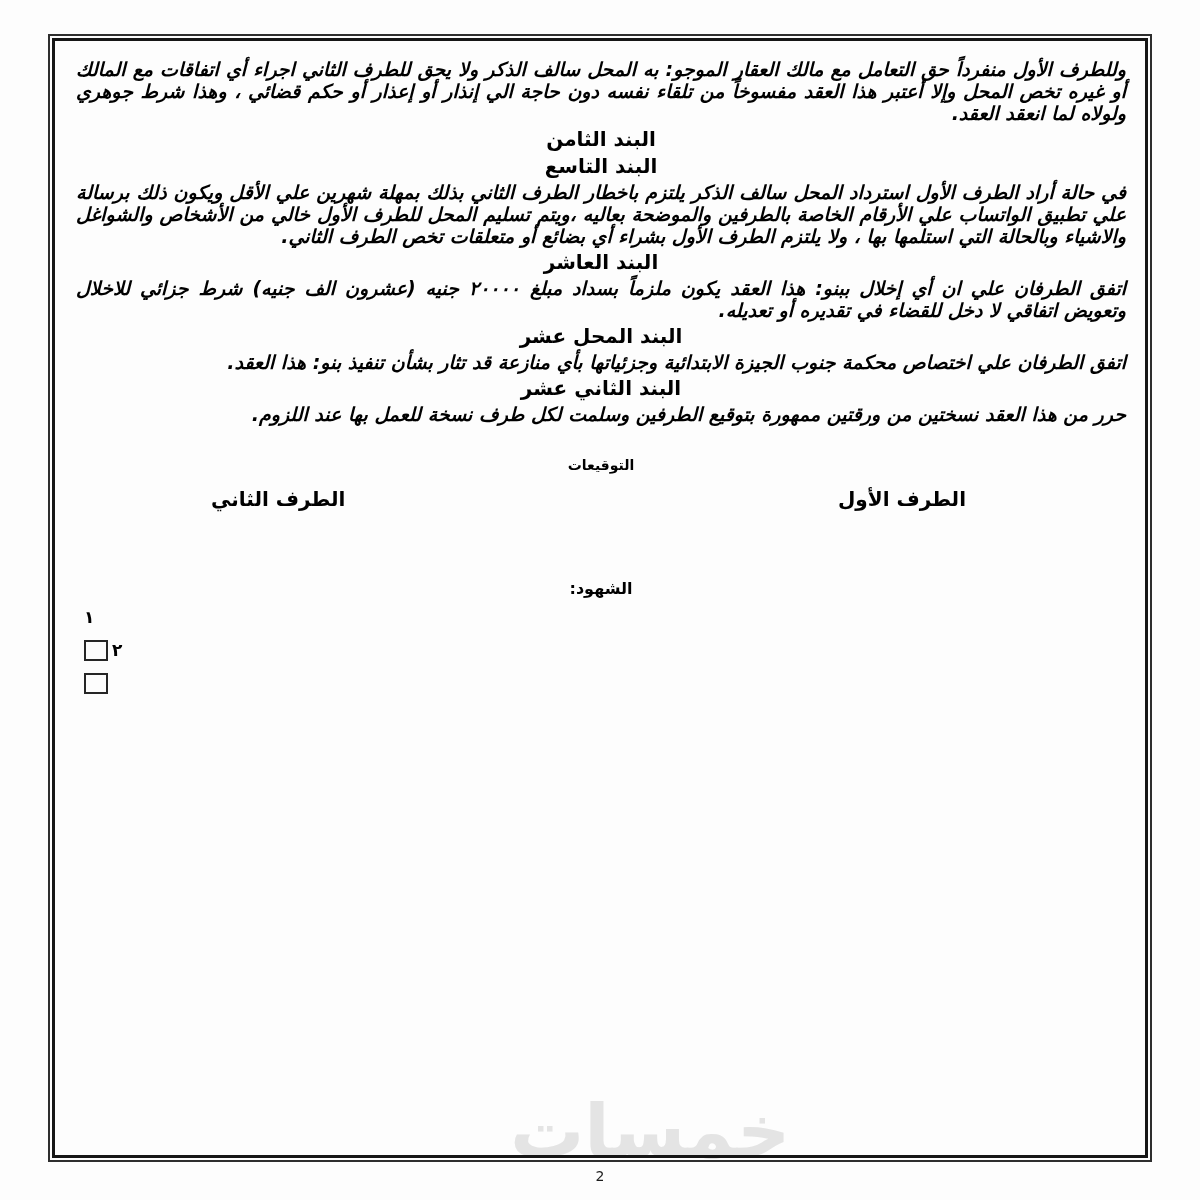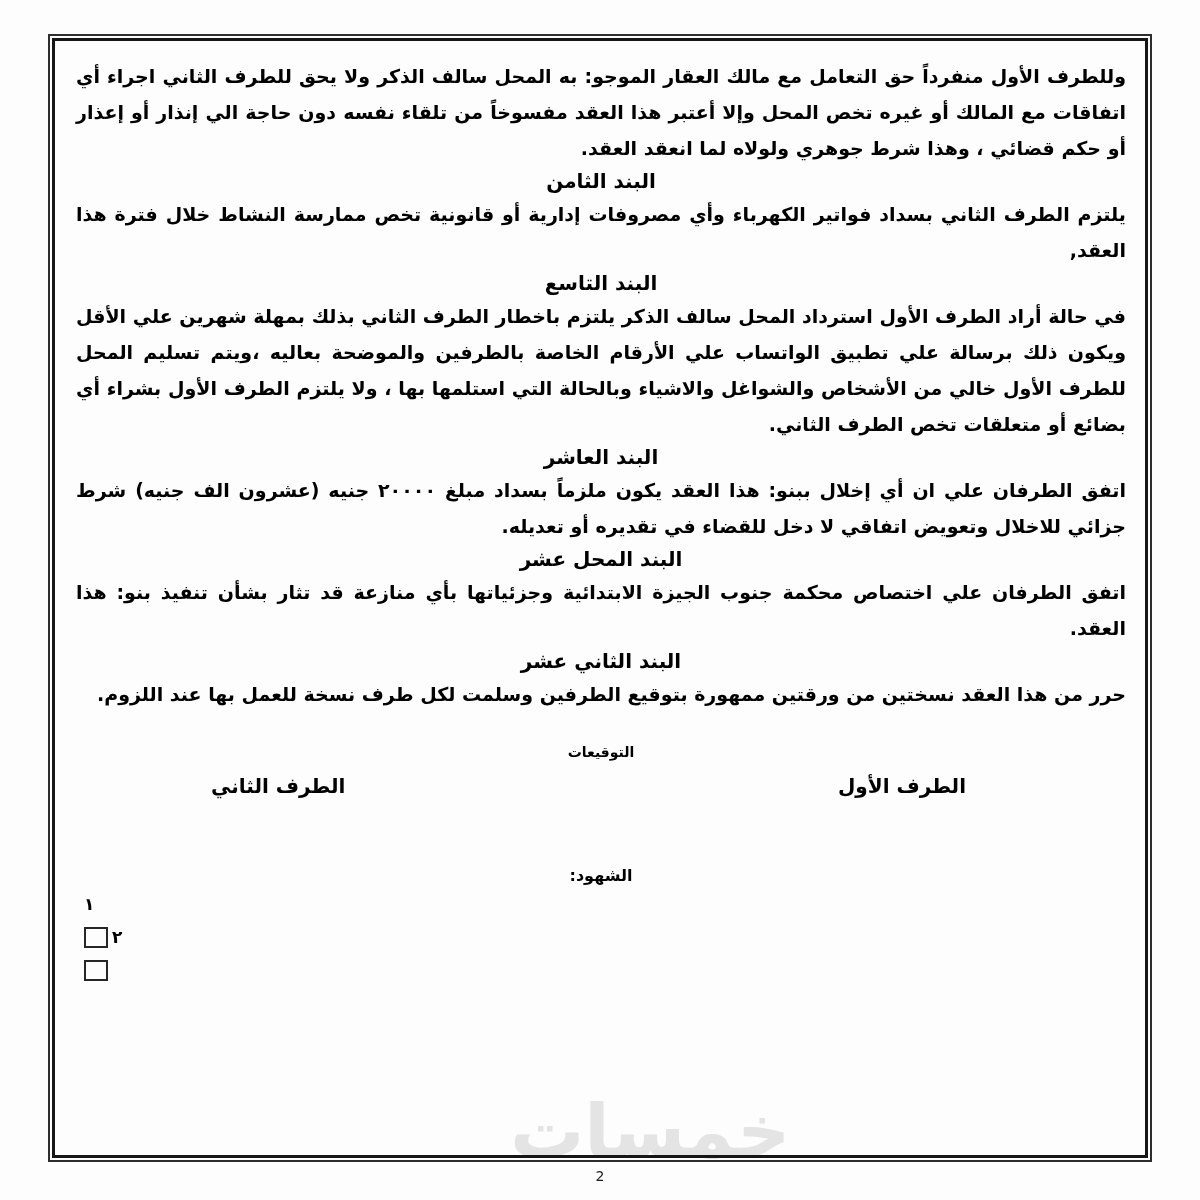--- a/index.html
+++ b/index.html
@@ -40,24 +40,25 @@
   .clause-title {
     text-align:center;
     font-size:20px;
     font-weight:bold;
     margin:3px 0 3px 0;
     letter-spacing:0.5px;
   }
   .clause-body {
     font-size:19px;
     font-weight:bold;
-    line-height:36px;
+    line-height:22px;
     text-align:justify;
     text-justify:inter-word;
     margin-bottom:2px;
+    font-style:italic;
   }
   .sig-heading {
     text-align:center;
     font-size:14px;
     font-weight:bold;
     margin-top:32px;
   }
   .sig-row {
     display:flex;
     direction:rtl;
@@ -136,21 +137,20 @@
 
   <div class="frame">
     <div class="frame-inner"></div>
   </div>
 
   <div class="content">
 
     <p class="clause-body">وللطرف الأول منفرداً حق التعامل مع مالك العقار الموجو: به المحل سالف الذكر ولا يحق للطرف الثاني اجراء أي اتفاقات مع المالك أو غيره تخص المحل وإلا أعتبر هذا العقد مفسوخاً من تلقاء نفسه دون حاجة الي إنذار أو إعذار أو حكم قضائي ، وهذا شرط جوهري ولولاه لما انعقد العقد.</p>
 
     <div class="clause-title">البند الثامن</div>
-    <p class="clause-body">يلتزم الطرف الثاني بسداد فواتير الكهرباء وأي مصروفات إدارية أو قانونية تخص ممارسة النشاط  خلال فترة هذا العقد,</p>
 
     <div class="clause-title">البند التاسع</div>
     <p class="clause-body">في حالة أراد الطرف الأول استرداد المحل سالف الذكر يلتزم باخطار الطرف الثاني بذلك بمهلة شهرين علي الأقل ويكون ذلك برسالة علي تطبيق الواتساب علي الأرقام الخاصة بالطرفين والموضحة بعاليه ،ويتم تسليم المحل للطرف الأول خالي من الأشخاص والشواغل والاشياء وبالحالة التي استلمها بها ، ولا يلتزم الطرف الأول بشراء أي بضائع أو متعلقات تخص الطرف الثاني.</p>
 
     <div class="clause-title">البند العاشر</div>
     <p class="clause-body">اتفق الطرفان علي ان أي إخلال ببنو: هذا العقد يكون ملزماً بسداد مبلغ ٢٠٠٠٠ جنيه (عشرون الف جنيه) شرط جزائي للاخلال وتعويض اتفاقي لا دخل للقضاء في تقديره أو تعديله.</p>
 
     <div class="clause-title">البند المحل عشر</div>
     <p class="clause-body">اتفق الطرفان علي اختصاص محكمة جنوب الجيزة الابتدائية وجزئياتها بأي منازعة قد تثار بشأن تنفيذ بنو: هذا العقد.</p>
 

